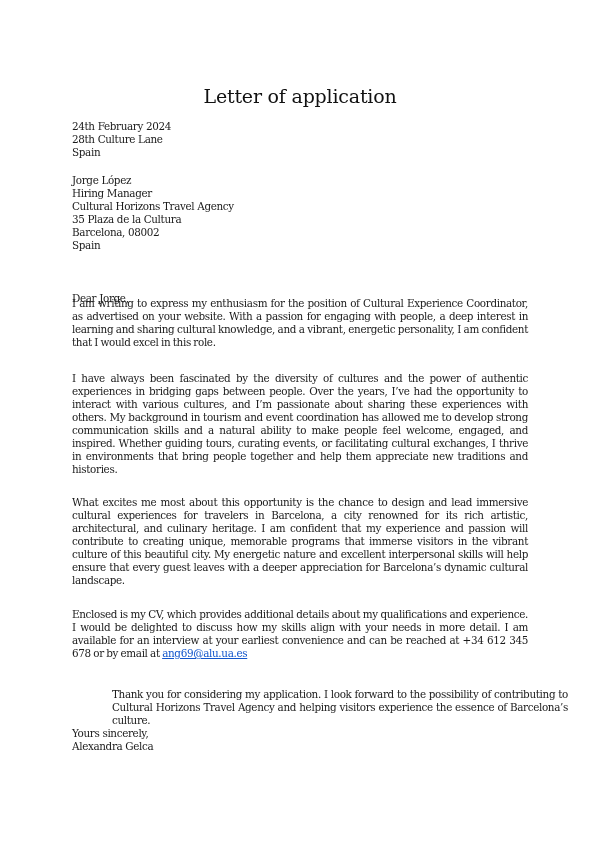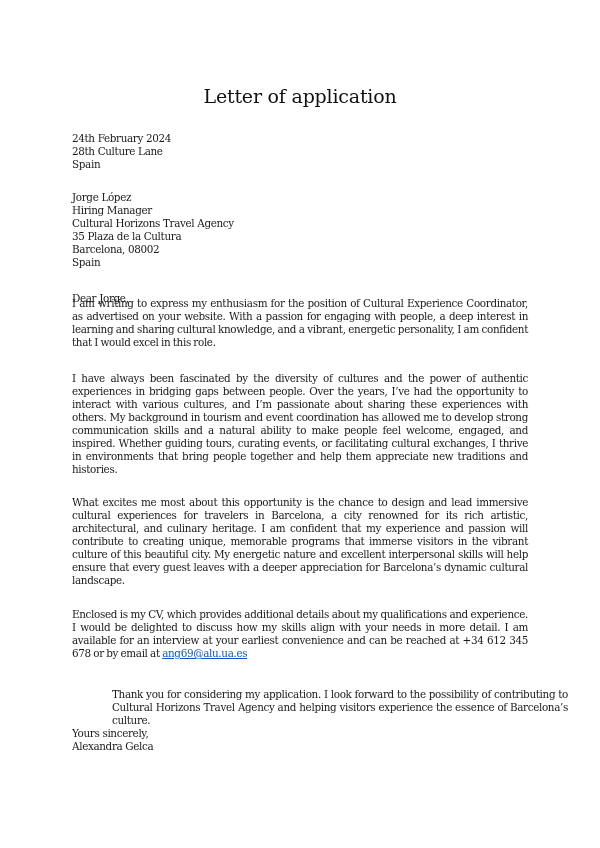--- a/index.html
+++ b/index.html
@@ -56,27 +56,27 @@
       text-decoration: underline;
     }
   </style>
 </head>
 <body>
 
 <div class="page">
 
   <div class="title">Letter of application</div>
 
-  <div class="block" style="top:132px;">
+  <div class="block" style="top:120px;">
     <span class="addr-line">24th February 2024</span>
     <span class="addr-line">28th Culture Lane</span>
     <span class="addr-line">Spain</span>
   </div>
 
-  <div class="block" style="top:191px;">
+  <div class="block" style="top:174px;">
     <span class="addr-line">Jorge López</span>
     <span class="addr-line">Hiring Manager</span>
     <span class="addr-line">Cultural Horizons Travel Agency</span>
     <span class="addr-line">35 Plaza de la Cultura</span>
     <span class="addr-line">Barcelona, 08002</span>
     <span class="addr-line">Spain</span>
   </div>
 
   <div class="block" style="top:276px;margin-top:16px;">Dear Jorge,</div>
 

